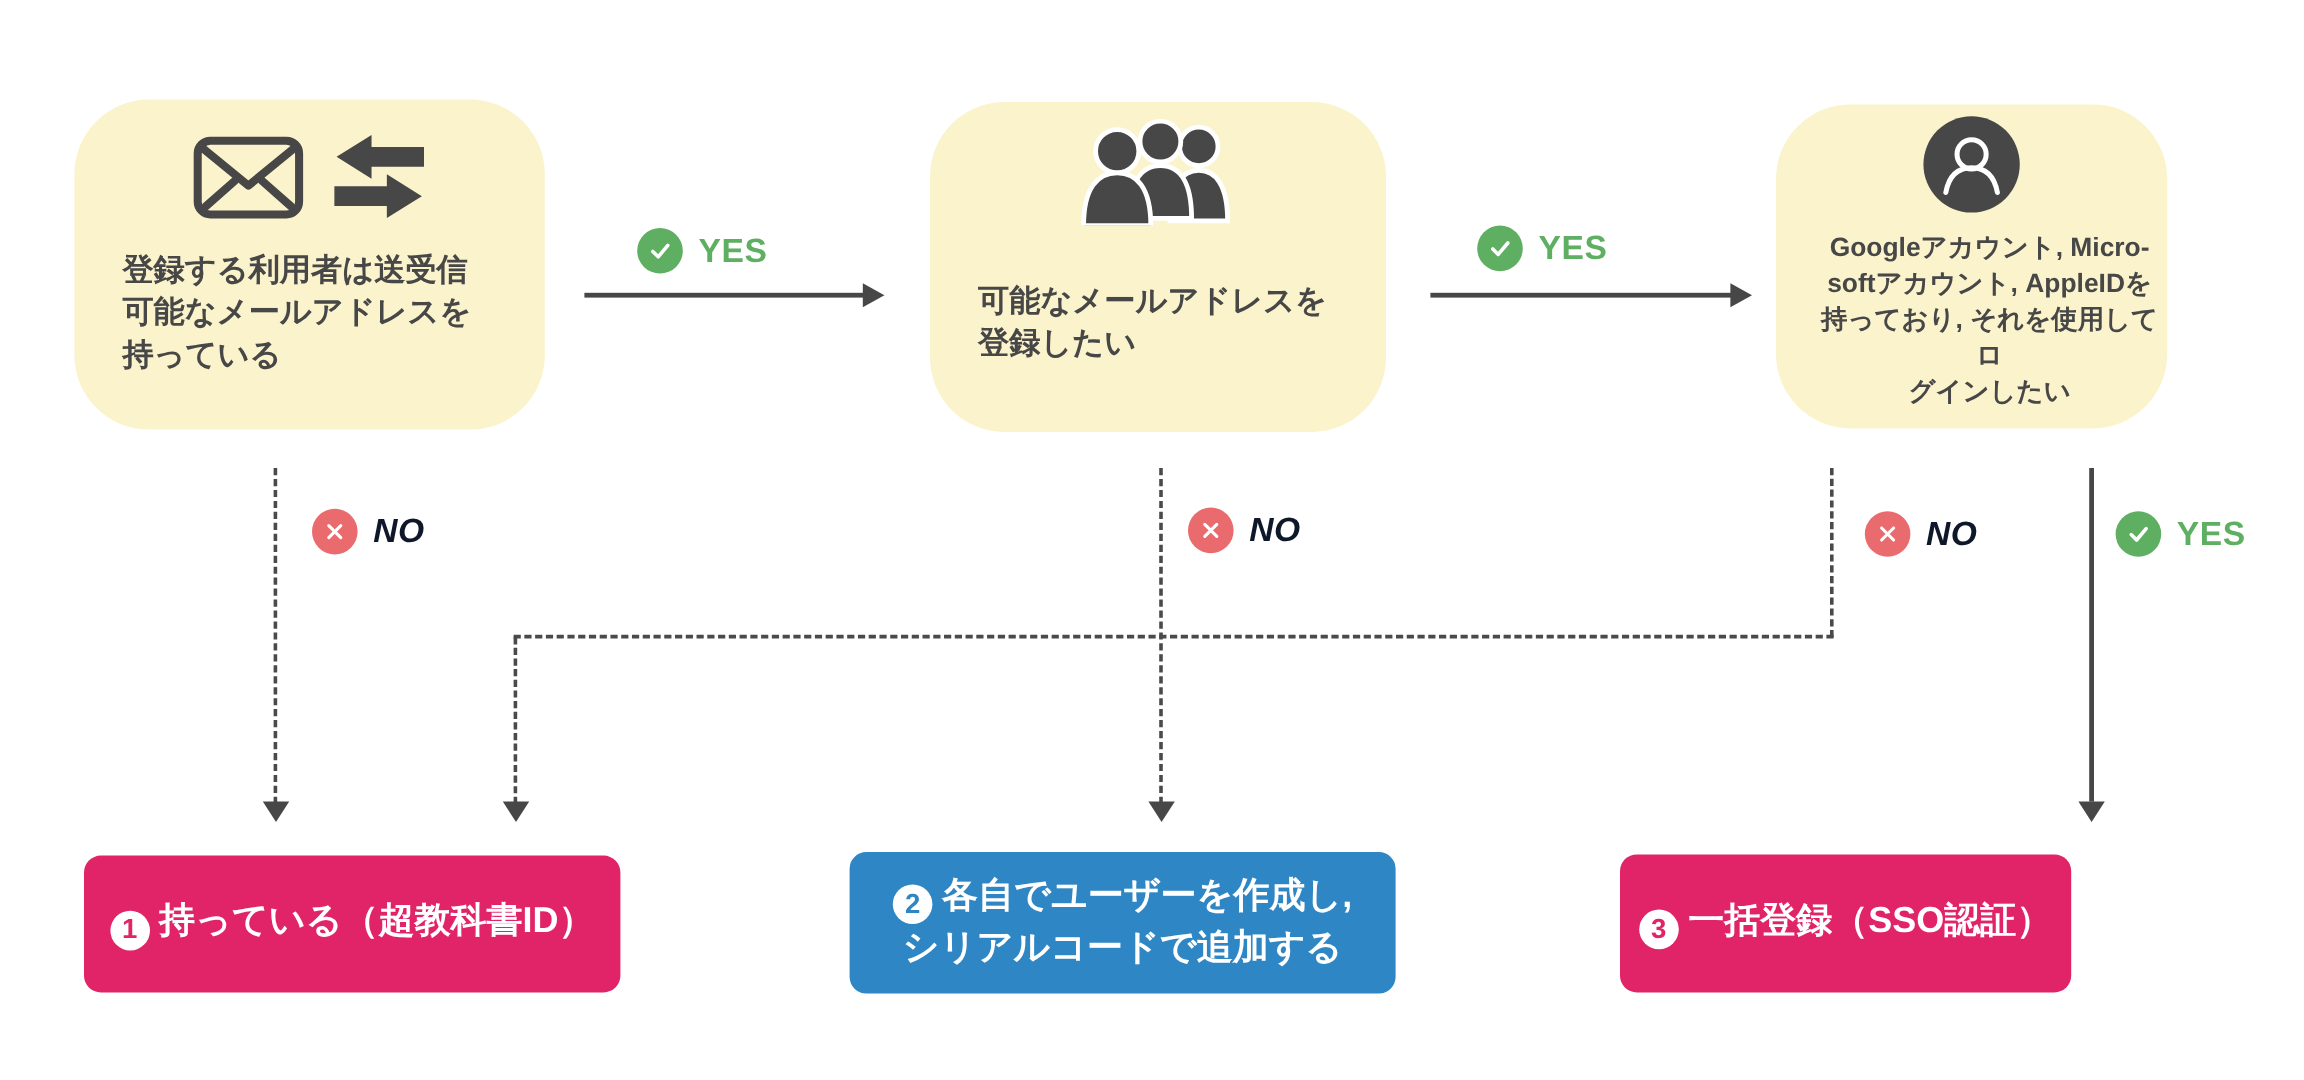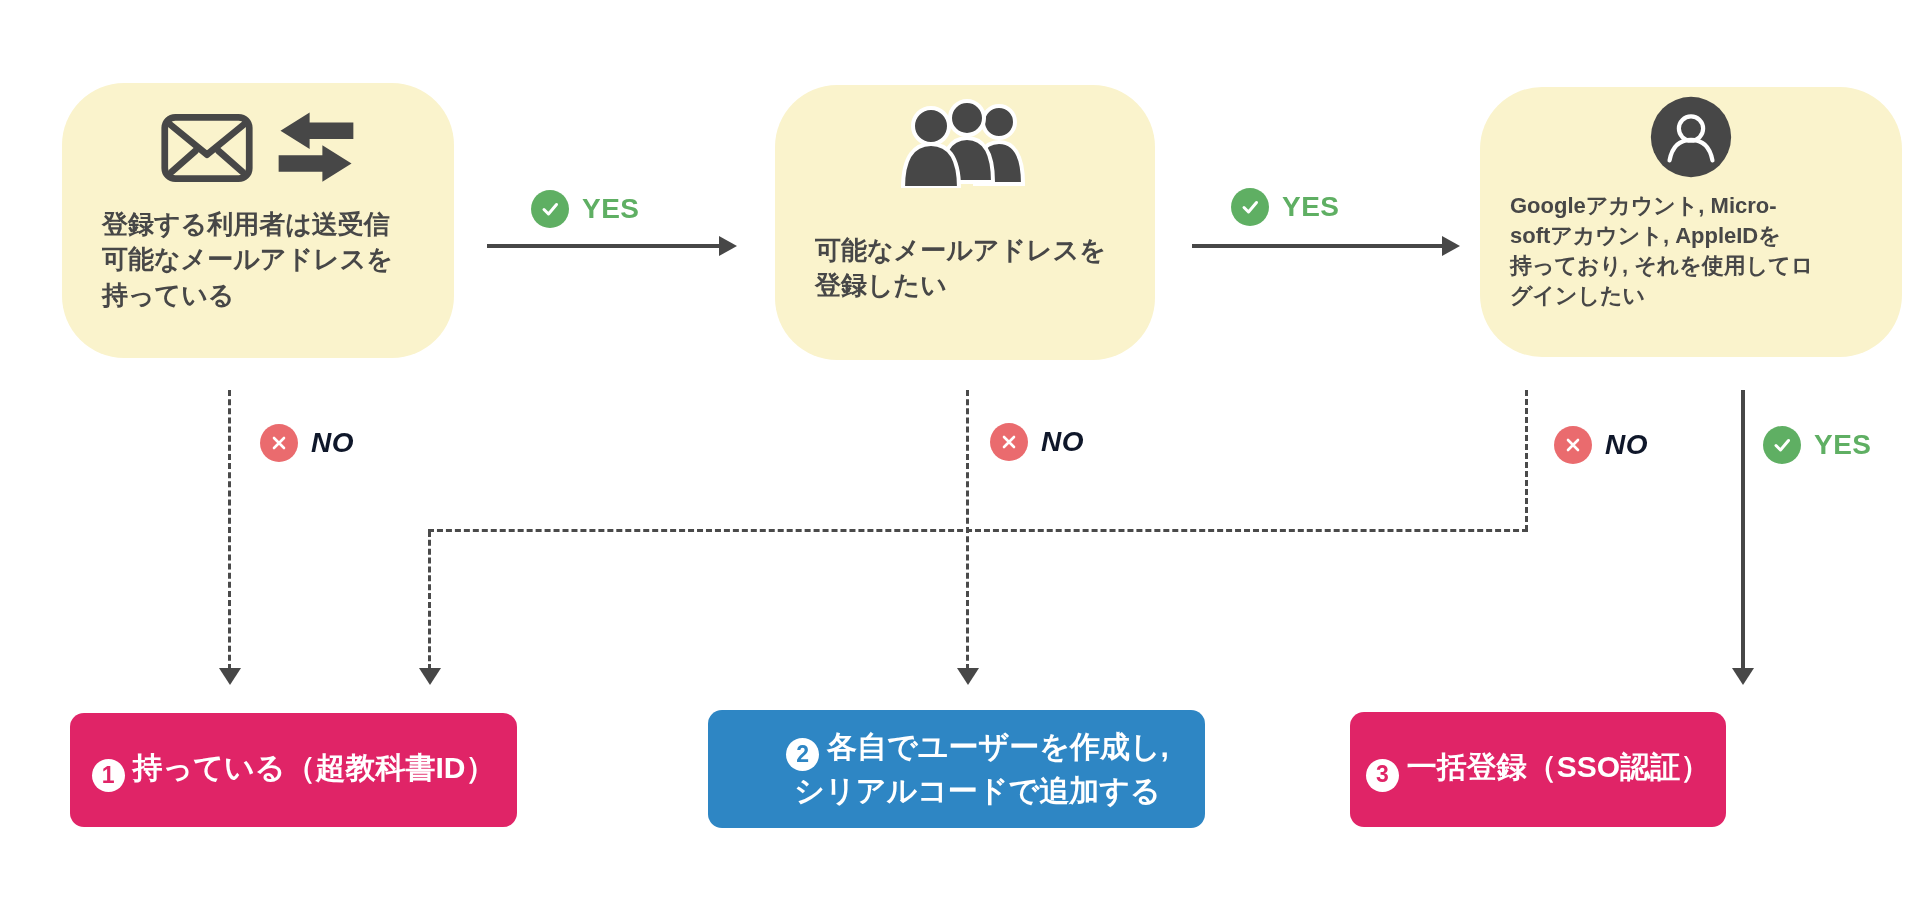--- a/index.html
+++ b/index.html
@@ -16,21 +16,21 @@
   .qnode .qtext{
     white-space:pre-line;font-weight:700;font-size:26px;line-height:1.36;
     color:#474747;align-self:flex-start;
   }
   #q1{left:62px;top:83px;width:392px;height:275px;}
   #q1 .icon-row{margin-top:24px;height:86px;}
   #q1 .qtext{margin:14px 0 0 40px;}
   #q2{left:775px;top:85px;width:380px;height:275px;}
   #q2 .icon-row{margin-top:14px;height:90px;}
   #q2 .qtext{margin:44px 0 0 40px;}
-  #q3{left:1480px;top:87px;width:422px;height:270px;}
+  #q3{left:1480px;top:87px;width:326px;height:270px;text-align:center;}
   #q3 .icon-row{margin-top:8px;height:88px;}
   #q3 .qtext{margin:8px 0 0 30px;font-size:22px;}
   
   .hline{position:absolute;height:4px;background:#474747;}
   .vline{position:absolute;width:4px;background:#474747;}
   .hdash{position:absolute;height:0;border-top:3px dashed #4a4a4a;}
   .vdash{position:absolute;width:0;border-left:3px dashed #4a4a4a;}
   .head-right{position:absolute;width:0;height:0;
     border-top:10px solid transparent;border-bottom:10px solid transparent;
     border-left:18px solid #474747;}
@@ -45,21 +45,21 @@
   .badge.no  .dot{background:#EA6B6E;}
   .badge .lbl{font-size:28px;font-weight:800;letter-spacing:.5px;}
   .badge.yes .lbl{color:#5FAF63;}
   .badge.no  .lbl{color:#0f172a;font-style:italic;}
   
   .result{
     position:absolute;border-radius:14px;color:#ffffff;
     display:flex;align-items:center;justify-content:center;text-align:center;
   }
   .result.pink{background:#E02467;}
-  .result.blue{background:#2E86C4;padding-left:42px;}
+  .result.blue{background:#2E86C4;}
   .result .rtext{white-space:pre-line;font-size:30px;font-weight:700;line-height:1.35;}
   .num{
     display:inline-flex;width:33px;height:33px;border-radius:50%;background:#ffffff;
     align-items:center;justify-content:center;font-size:23px;font-weight:800;
     vertical-align:-5px;margin-right:8px;
   }
   .result.pink .num{color:#E02467;}
   .result.blue .num{color:#2E86C4;}
   #r1{left:70px;top:713px;width:447px;height:114px;}
   #r2{left:708px;top:710px;width:455px;height:118px;}

